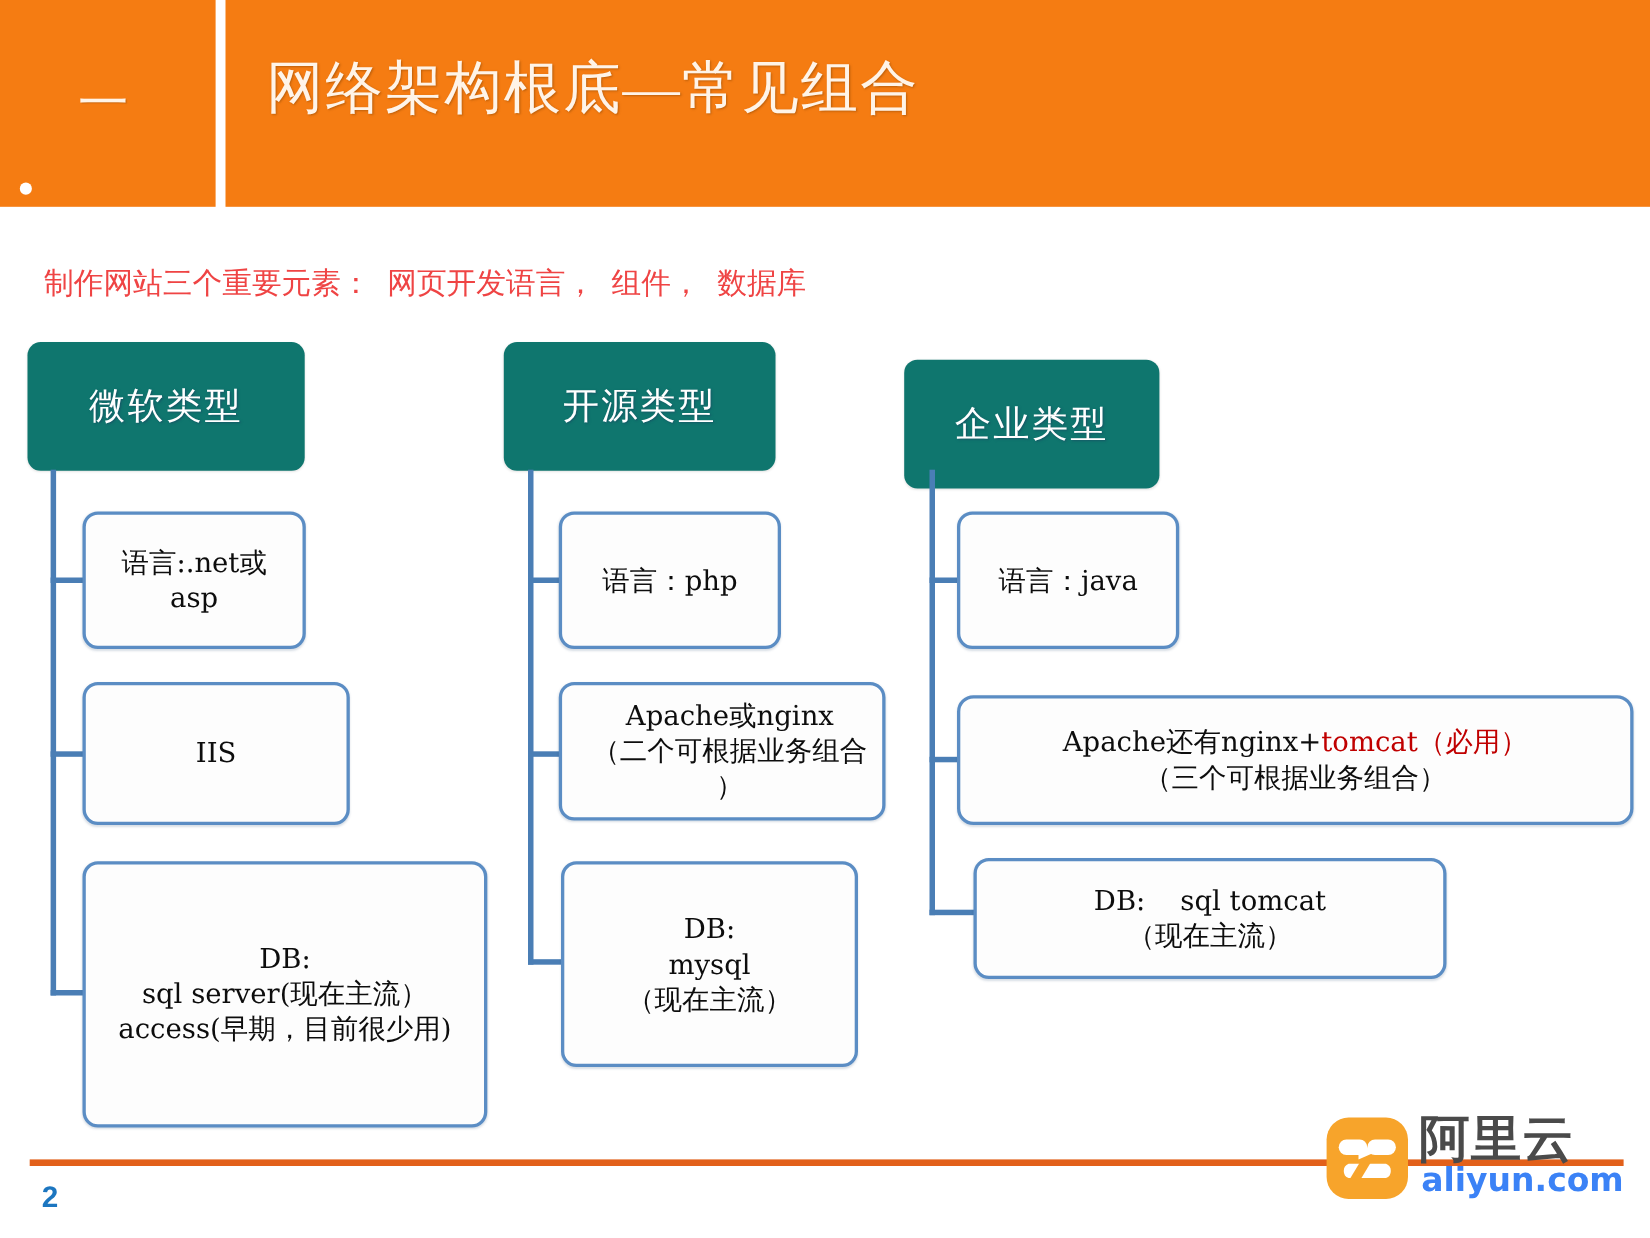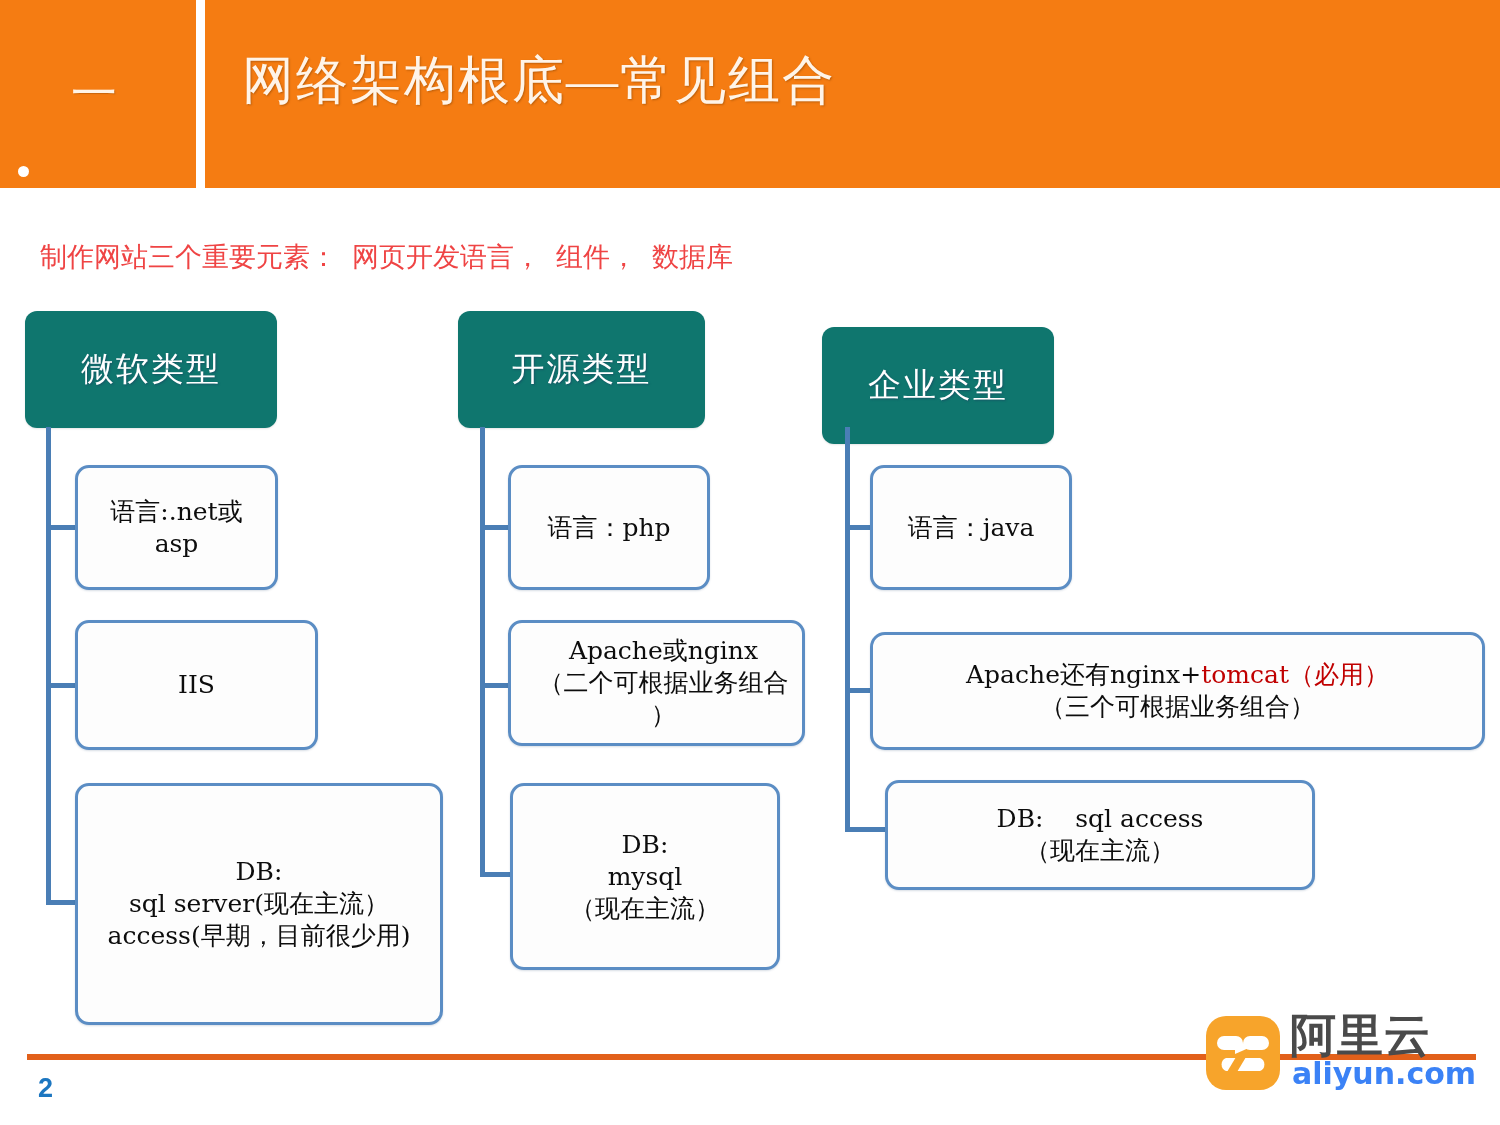--- a/index.html
+++ b/index.html
@@ -214,21 +214,21 @@
 
   <div class="leaf c3-b2">
     <div>
       <span class="line"><span>Apache还有nginx+</span><span class="red">tomcat（必用）</span></span>
       <span class="line">（三个可根据业务组合）</span>
     </div>
   </div>
 
   <div class="leaf c3-b3">
     <div>
-      <span class="line">DB:    sql access</span>
+      <span class="line">DB:    sql tomcat</span>
       <span class="line">（现在主流）</span>
     </div>
   </div>
 
   <div class="foot-rule"></div>
   <div class="page-num">2</div>
 
   <div class="logo">
     <div class="logo-mark">
       <svg width="74" height="74" viewBox="0 0 74 74" aria-hidden="true">

